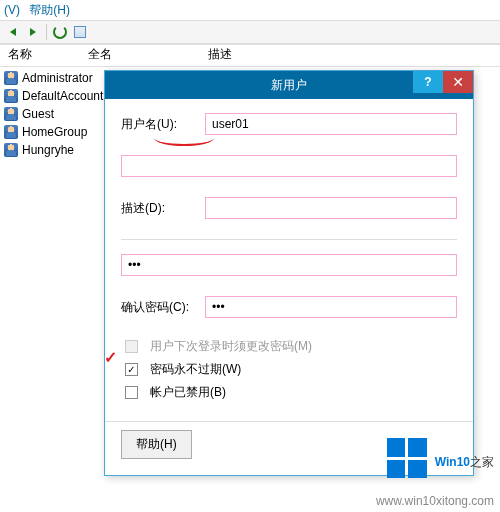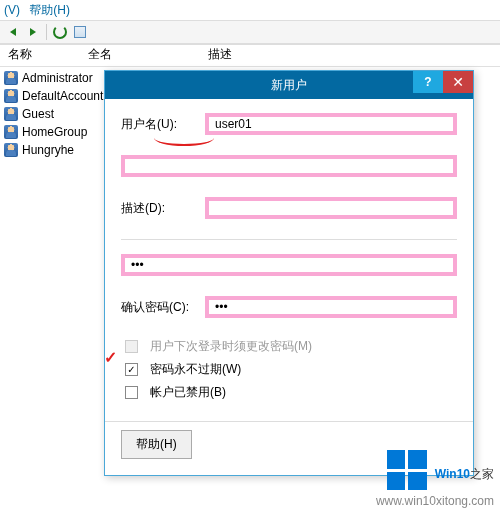--- a/index.html
+++ b/index.html
@@ -25,39 +25,39 @@
 .user-ico::after{content:"";position:absolute;bottom:1px;left:2px;width:10px;height:6px;background:#4a7fbf;border-radius:4px 4px 0 0}
 .dialog{position:absolute;left:104px;top:70px;width:370px;background:#fff;border:1px solid #4aa8d8;box-shadow:2px 2px 8px rgba(0,0,0,.2)}
 .dlg-title{height:28px;background:#0369a1;display:flex;align-items:center;justify-content:center;position:relative;color:#fff}
 .dlg-btns{position:absolute;right:0;top:0;display:flex;height:22px}
 .dlg-btn{width:30px;height:22px;display:flex;align-items:center;justify-content:center}
 .help-btn{background:#1fa8e0;color:#fff;font-weight:bold}
 .close-btn{background:#c84040;color:#fff;font-size:14px}
 .dlg-body{padding:14px 16px}
 .field{display:flex;align-items:center;margin-bottom:20px}
 .field label{width:84px;color:#000}
-.field input[type=text],.field input[type=password]{flex:1;height:22px;border:4px solid #f9a8d4;padding:2px 6px;background:#fff}
+.field input[type=text],.field input[type=password]{flex:1;height:22px;border:1px solid #f9a8d4;padding:2px 6px;background:#fff}
 .hr{border:none;border-top:1px solid #ddd;margin:10px 0 14px}
 .chk-row{display:flex;align-items:center;margin:6px 0 6px 4px;gap:12px}
 .chk-row.disabled{color:#999}
 .chk{width:13px;height:13px;border:1px solid #888;background:#fff;display:inline-flex;align-items:center;justify-content:center}
 .chk.disabled{border-color:#ccc;background:#f0f0f0}
 .chk.checked::after{content:"✓";font-size:10px;color:#000;line-height:1}
 .annot{position:absolute;color:#e02020;font-weight:bold;pointer-events:none}
 .annot1{left:154px;top:130px;width:60px;height:16px;border-bottom:2px solid #e02020;border-bottom-left-radius:50% 8px;border-bottom-right-radius:50% 8px}
 .annot2{left:104px;top:348px;font-size:16px}
 .dlg-foot{padding:8px 16px 16px;border-top:0}
 .btn{border:1px solid #aaa;background:#f0f0f0;padding:5px 14px;min-width:70px}
 .watermark{position:absolute;right:6px;bottom:4px;display:flex;flex-direction:column;align-items:flex-end;gap:0}
 .wm-top{display:flex;align-items:center;gap:8px}
 .wm-logo{width:40px;height:40px;display:grid;grid-template-columns:1fr 1fr;grid-template-rows:1fr 1fr;gap:3px}
 .wm-logo div{background:#0078d7}
 .wm-txt{font-size:24px;color:#333}
 .wm-txt b{color:#0078d7}
-.wm-url{font-size:12px;color:#888;margin-top:4px}
+.wm-url{font-size:12px;color:#888;margin-top:16px}
 .main{flex:1}
 </style>
 </head>
 <body>
 
 <div class="menubar">
   <span>(V)</span>
   <span>帮助(H)</span>
 </div>
 

